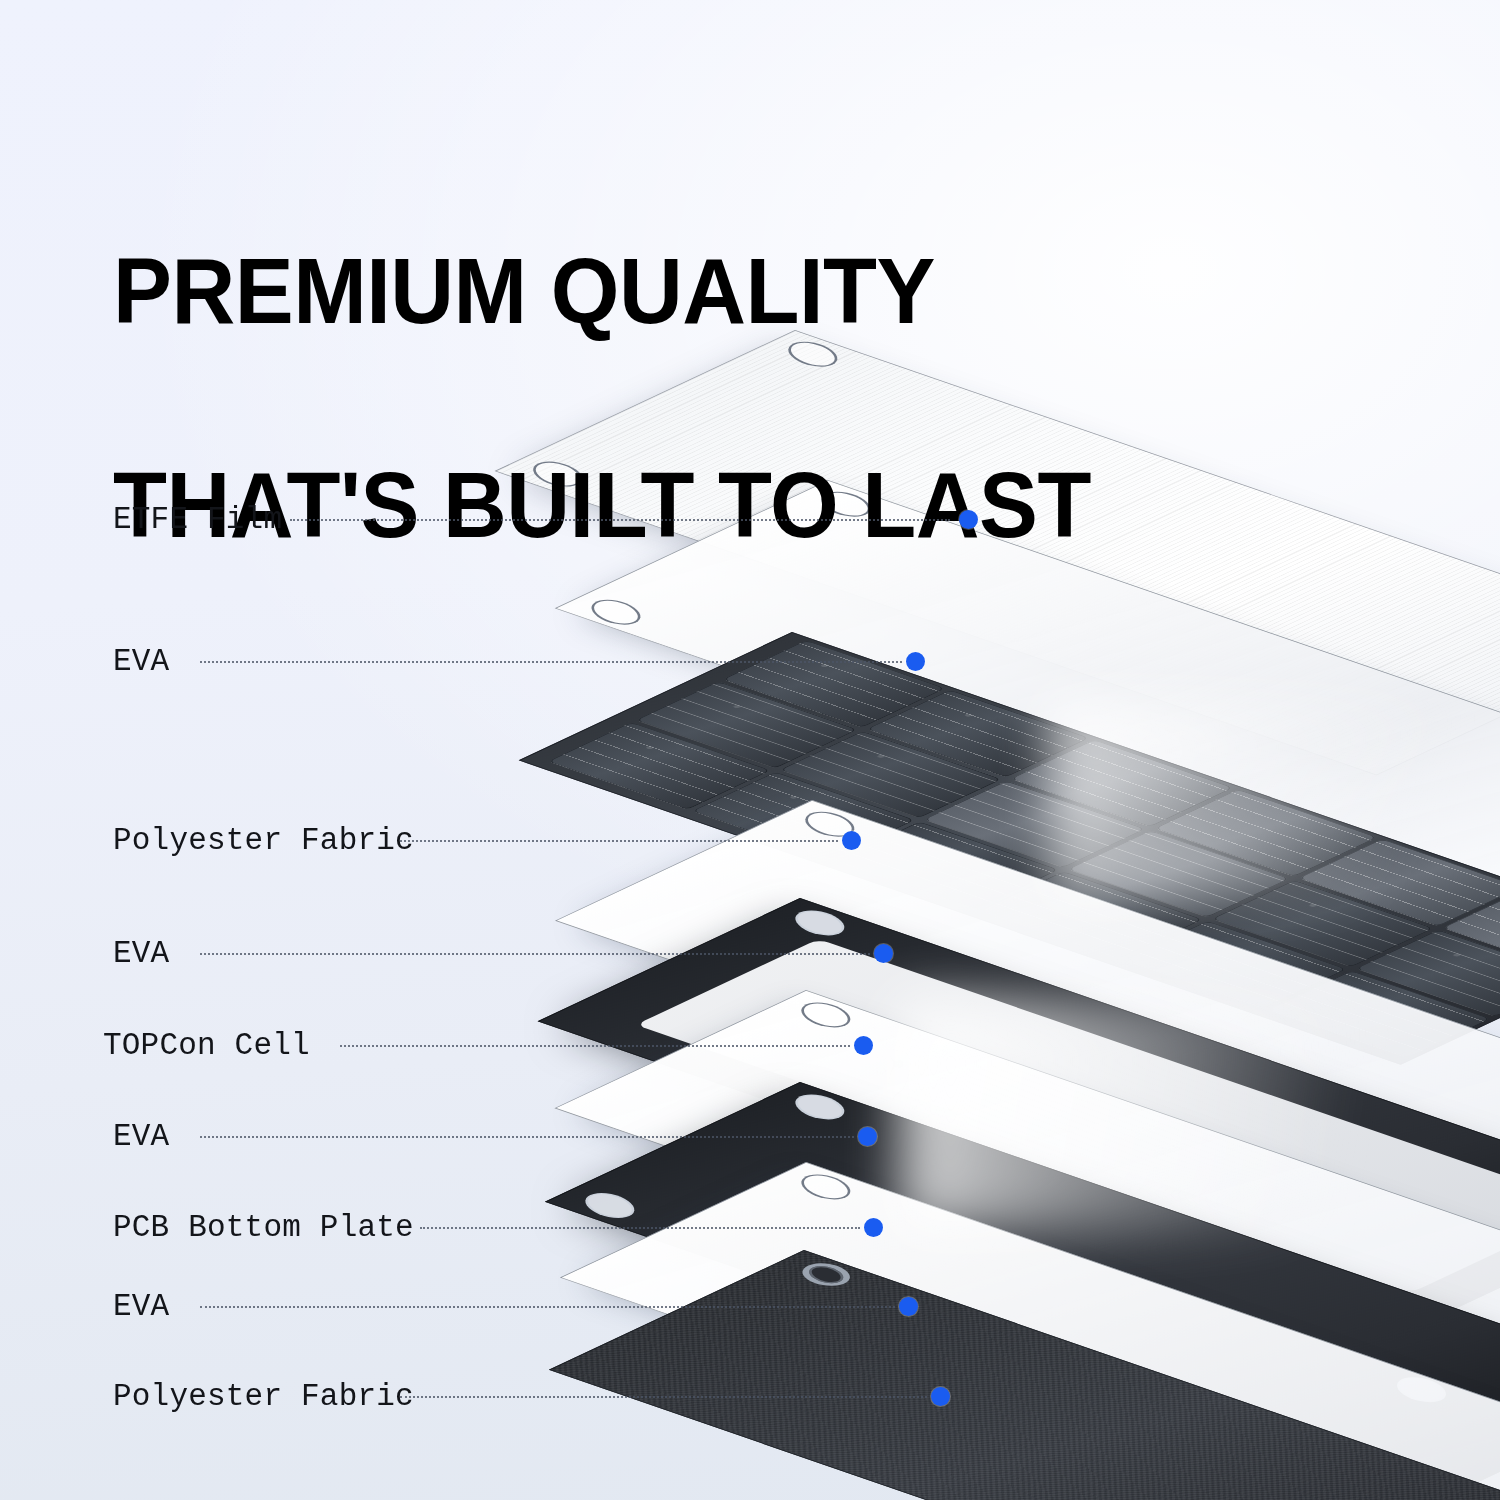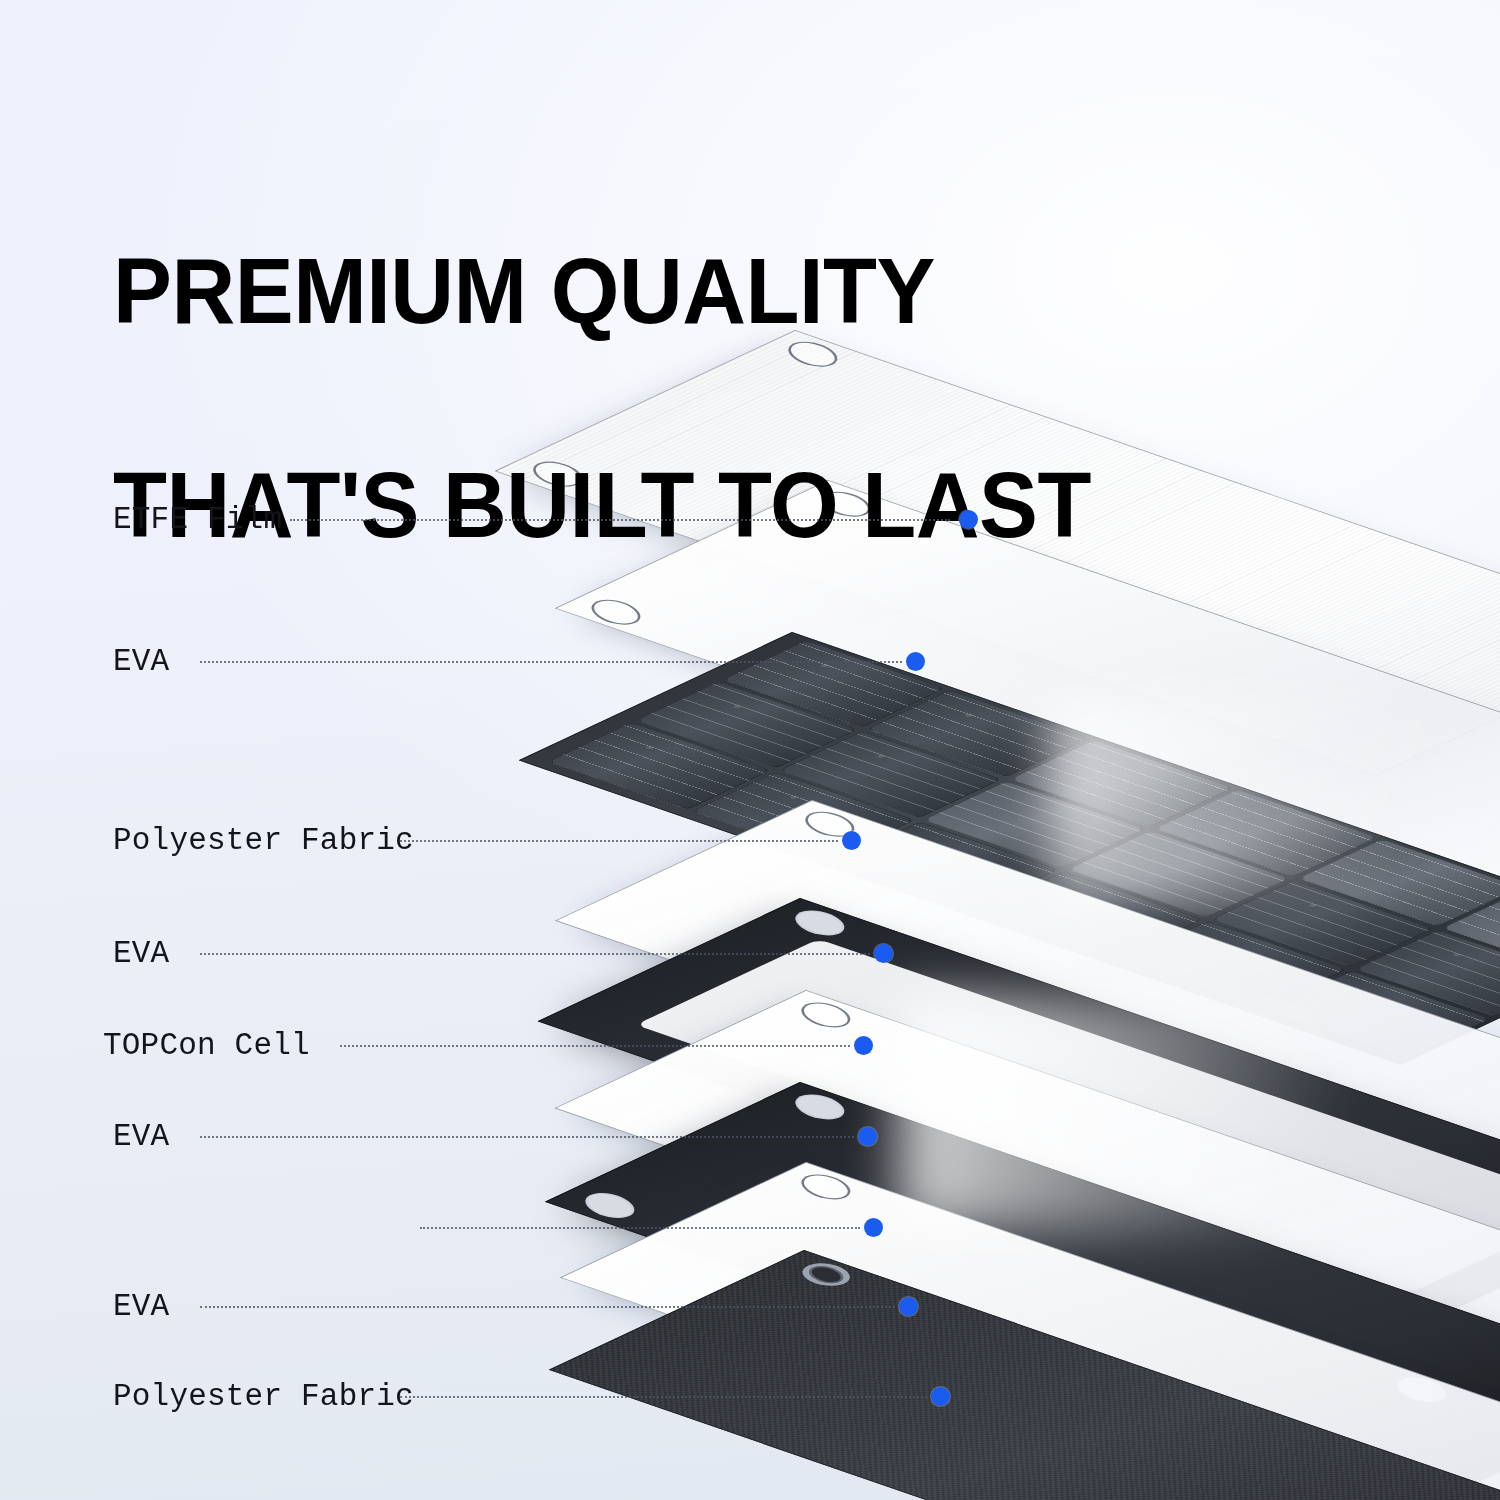--- a/index.html
+++ b/index.html
@@ -245,20 +245,21 @@
         <span class="lbl" style="left: 103px;">TOPCon Cell</span>
         <span class="lead" style="left: 340px; width: 510px;"></span>
         <span class="dot" style="left: 854px; background: rgb(26, 92, 240);"></span>
       </div>
       <div class="row" style="top: 1117px; width: 1500px;">
         <span class="lbl" style="left: 113px;">EVA</span>
         <span class="lead" style="left: 200px; width: 654px;"></span>
         <span class="dot" style="left: 858px; background: rgb(26, 92, 240);"></span>
       </div>
       <div class="row" style="top: 1208px; width: 1500px;">
+        <span class="lbl" style="left: 113px;">PCB Bottom Plate</span>
         <span class="lead" style="left: 420px; width: 440px;"></span>
         <span class="dot" style="left: 864px; background: rgb(26, 92, 240);"></span>
       </div>
       <div class="row" style="top: 1287px; width: 1500px;">
         <span class="lbl" style="left: 113px;">EVA</span>
         <span class="lead" style="left: 200px; width: 695px;"></span>
         <span class="dot" style="left: 899px; background: rgb(26, 92, 240);"></span>
       </div>
       <div class="row" style="top: 1377px; width: 1500px;">
         <span class="lbl" style="left: 113px;">Polyester Fabric</span>

